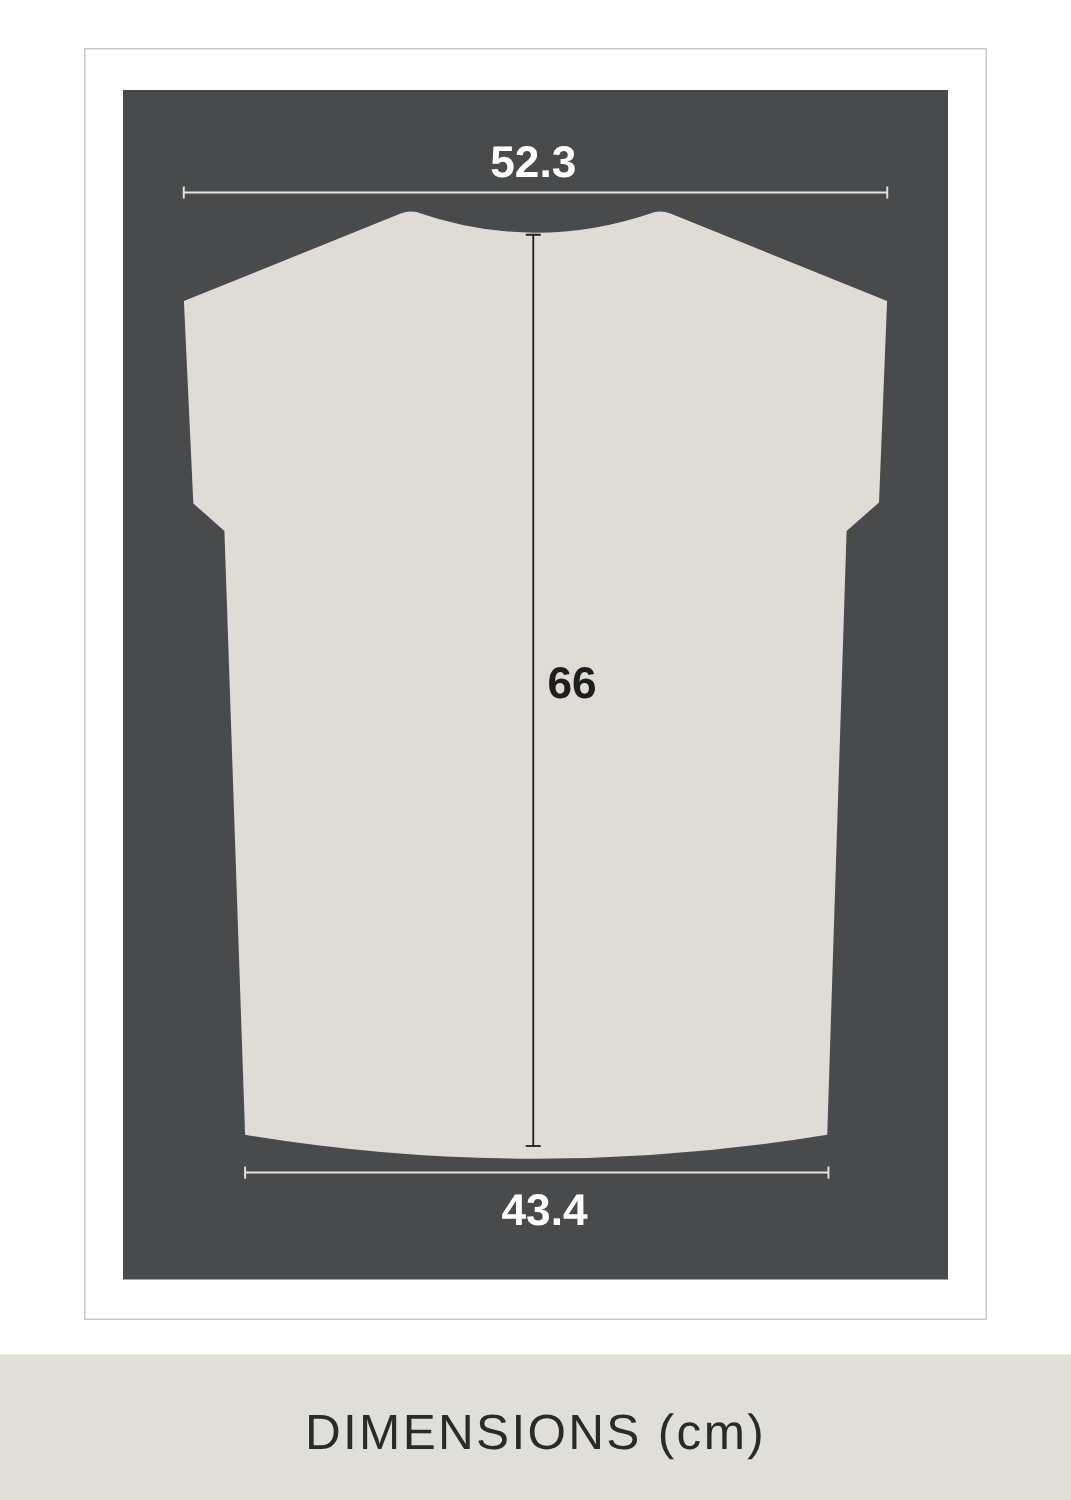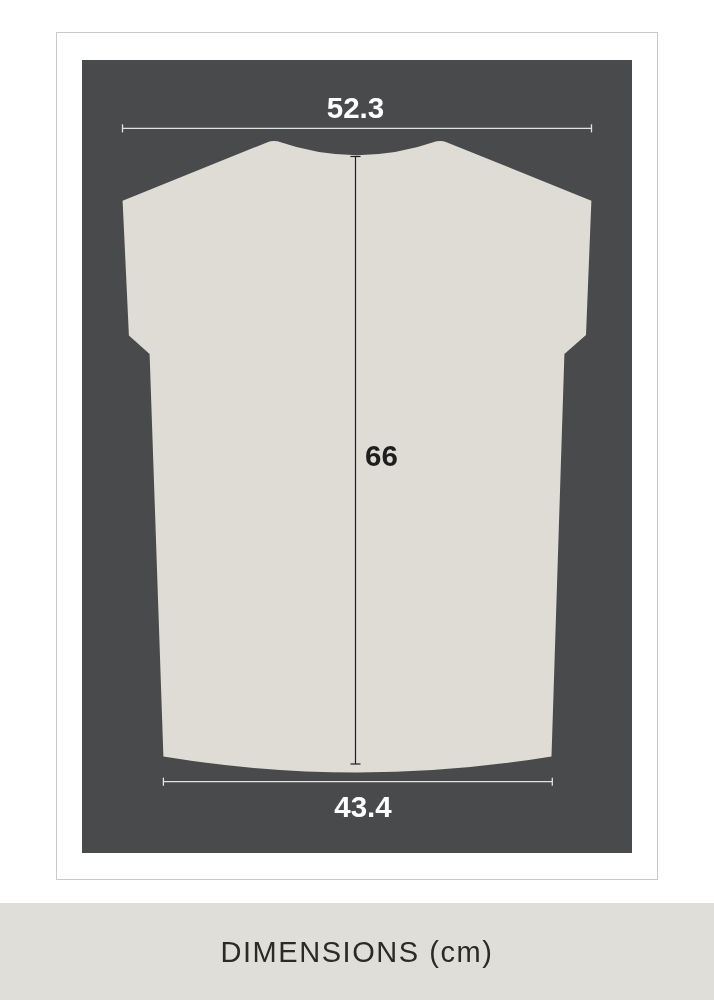--- a/index.html
+++ b/index.html
@@ -49,13 +49,13 @@
     <line x1="81.4" y1="721.7" x2="470.3" y2="721.7"></line>
     <line x1="81.4" y1="717.7" x2="81.4" y2="725.8"></line>
     <line x1="470.3" y1="717.7" x2="470.3" y2="725.8"></line>
   </g>
 
   <text x="281" y="756.7" text-anchor="middle" font-family="Liberation Sans, sans-serif" font-size="29.5" font-weight="bold" fill="#ffffff">43.4</text>
 </svg>
 
 <div style="position:absolute;left:0;top:903px;width:714px;height:97px;background:#e0ded8;"></div>
 
-<div style="position:absolute;left:0;top:936px;width:714px;text-align:center;font-size:29px;letter-spacing:1.55px;color:#2a2a28;">DIMENSIONS (cm)</div>
+<div style="position:absolute;left:0;top:936px;width:714px;text-align:center;font-size:33px;letter-spacing:1.55px;color:#2a2a28;">DIMENSIONS (cm)</div>
 
 </body></html>

